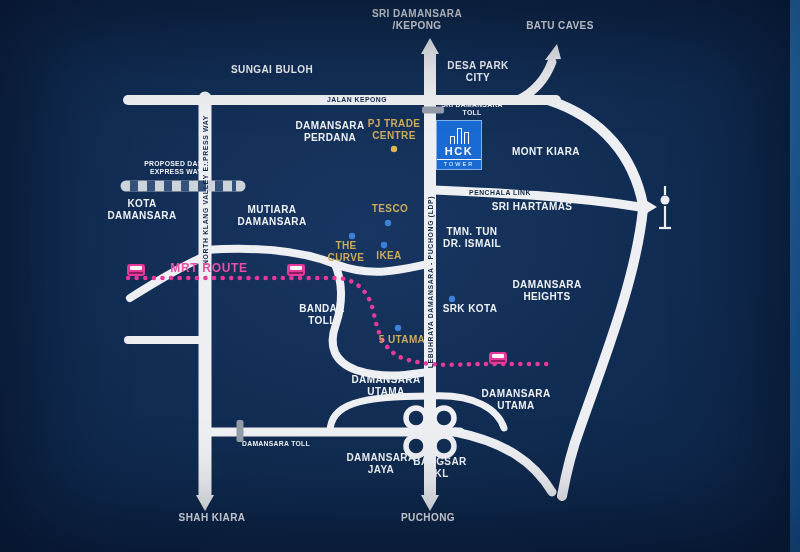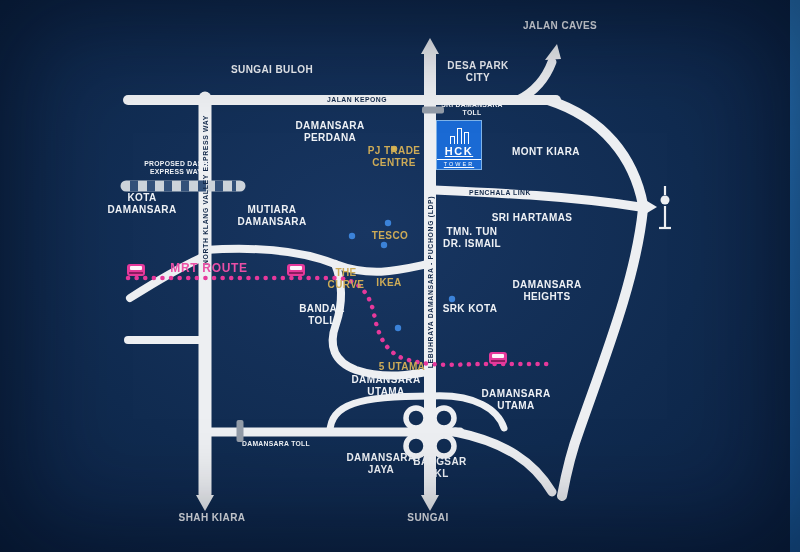--- a/index.html
+++ b/index.html
@@ -6,29 +6,29 @@
   .map{position:relative;width:800px;height:552px;overflow:hidden;
     font-family:"Liberation Sans",sans-serif;
     background:radial-gradient(ellipse at 46% 42%, #183662 0%, #102b50 55%, #0b2142 100%);}
   .vignette{position:absolute;inset:0;box-shadow:inset 0 0 90px 25px rgba(2,8,22,.5);pointer-events:none;}
   .edge{position:absolute;right:0;top:0;width:10px;height:100%;
     background:linear-gradient(180deg,#2e84cf,#1b61a8);}
   svg.roads{position:absolute;left:0;top:0;}
   .lbl{position:absolute;transform:translateX(-50%);text-align:center;
     color:#eef1f5;font-weight:bold;font-size:10px;line-height:1.2;
     letter-spacing:.4px;white-space:pre-line;}
-  .yellow{color:#cdab57;margin-top:27px;}
+  .yellow{color:#cdab57;}
   .pink{color:#ea4fa6;font-size:12px;letter-spacing:.7px;margin-left:33px;}
   .small{font-size:6.8px;letter-spacing:.3px;}
   .onroad{color:#13294a;font-size:6.8px;letter-spacing:.5px;}
   .vlabel{position:absolute;color:#13294a;font-weight:bold;font-size:6.8px;
     letter-spacing:.7px;white-space:nowrap;transform:translate(-50%,-50%) rotate(-90deg);}
   .logo{position:absolute;left:436px;top:120px;width:46px;height:50px;background:#1a6ad4;
     border:1px solid #7fb3e8;display:flex;flex-direction:column;align-items:center;
-    justify-content:flex-end;color:#fff;box-sizing:border-box;text-decoration:underline;}
+    justify-content:flex-end;color:#fff;box-sizing:border-box;}
   .logo .bars{display:flex;align-items:flex-end;gap:2px;height:18px;margin-bottom:2px;}
   .logo .bars i{display:block;width:5px;border:1px solid #fff;border-bottom:none;box-sizing:border-box;}
   .logo .hck{font-weight:bold;font-size:11px;letter-spacing:1.5px;line-height:1;}
   .logo .tower{font-size:5.5px;letter-spacing:2px;border-top:1px solid #fff;margin-top:2px;
     padding:1px 0 2px;width:100%;text-align:center;}
   .train{position:absolute;width:18px;height:12px;background:#e6399b;border-radius:3px;
     transform:translate(-50%,-50%);}
   .train::before{content:"";position:absolute;left:3px;right:3px;top:2px;height:4px;
     background:#fff;border-radius:1px;opacity:.95;}
   .train::after{content:"";position:absolute;left:2px;right:2px;bottom:2px;height:2px;background:#8c1d60;}
@@ -93,41 +93,43 @@
       <line x1="665" y1="228" x2="665" y2="206"></line>
       <circle cx="665" cy="200" r="4.5" fill="#edeff2" stroke="none"></circle>
       <line x1="665" y1="195" x2="665" y2="186"></line>
       <line x1="659" y1="228" x2="671" y2="228"></line>
     </g>
   </svg>
 
   <div class="vlabel" style="left:205px;top:190px">NORTH KLANG VALLEY EXPRESS WAY</div>
   <div class="vlabel" style="left:430px;top:282px">LEBUHRAYA DAMANSARA - PUCHONG (LDP)</div>
 
-  <div class="lbl" style="left:560px;top:20px">JALAN CAVES</div>
+  <div class="lbl" style="left:417px;top:8px">SRI DAMANSARA
+/KEPONG</div>
+  <div class="lbl" style="left:560px;top:20px">BATU CAVES</div>
   <div class="lbl" style="left:272px;top:64px">SUNGAI BULOH</div>
   <div class="lbl" style="left:478px;top:60px">DESA PARK
 CITY</div>
   <div class="lbl onroad" style="left:357px;top:96px">JALAN KEPONG</div>
   <div class="lbl small" style="left:472px;top:101px">SRI DAMANSARA
 TOLL</div>
   <div class="lbl" style="left:330px;top:120px">DAMANSARA
 PERDANA</div>
   <div class="lbl yellow" style="left:394px;top:118px">PJ TRADE
 CENTRE</div>
   <div class="lbl" style="left:546px;top:146px">MONT KIARA</div>
   <div class="lbl small" style="left:176px;top:160px">PROPOSED DASH
 EXPRESS WAY</div>
   <div class="lbl onroad" style="left:500px;top:189px">PENCHALA LINK</div>
-  <div class="lbl" style="left:142px;top:192px">KOTA
+  <div class="lbl" style="left:142px;top:198px">KOTA
 DAMANSARA</div>
   <div class="lbl" style="left:272px;top:204px">MUTIARA
 DAMANSARA</div>
   <div class="lbl yellow" style="left:390px;top:203px">TESCO</div>
-  <div class="lbl" style="left:532px;top:212px">SRI HARTAMAS</div>
+  <div class="lbl" style="left:532px;top:201px">SRI HARTAMAS</div>
   <div class="lbl" style="left:472px;top:226px">TMN. TUN
 DR. ISMAIL</div>
   <div class="lbl yellow" style="left:346px;top:240px">THE
 CURVE</div>
   <div class="lbl yellow" style="left:389px;top:250px">IKEA</div>
   <div class="lbl pink" style="left:176px;top:261px">MRT ROUTE</div>
   <div class="lbl" style="left:547px;top:279px">DAMANSARA
 HEIGHTS</div>
   <div class="lbl" style="left:322px;top:303px">BANDAR
 TOLL</div>
@@ -136,21 +138,21 @@
   <div class="lbl" style="left:386px;top:374px">DAMANSARA
 UTAMA</div>
   <div class="lbl" style="left:516px;top:388px">DAMANSARA
 UTAMA</div>
   <div class="lbl small" style="left:276px;top:440px">DAMANSARA TOLL</div>
   <div class="lbl" style="left:381px;top:452px">DAMANSARA
 JAYA</div>
   <div class="lbl" style="left:440px;top:456px">BANGSAR
 /KL</div>
   <div class="lbl" style="left:212px;top:512px">SHAH KIARA</div>
-  <div class="lbl" style="left:428px;top:512px">SUNGAI</div>
+  <div class="lbl" style="left:428px;top:512px">PUCHONG</div>
 
   <div class="train" style="left:136px;top:270px"></div>
   <div class="train" style="left:296px;top:270px"></div>
   <div class="train" style="left:498px;top:358px"></div>
   <div class="toll-h" style="left:433px;top:110px"></div>
   <div class="toll-v" style="left:240px;top:431px"></div>
 
   <div class="logo">
     <span class="bars">
       <i style="height:8px"></i>

